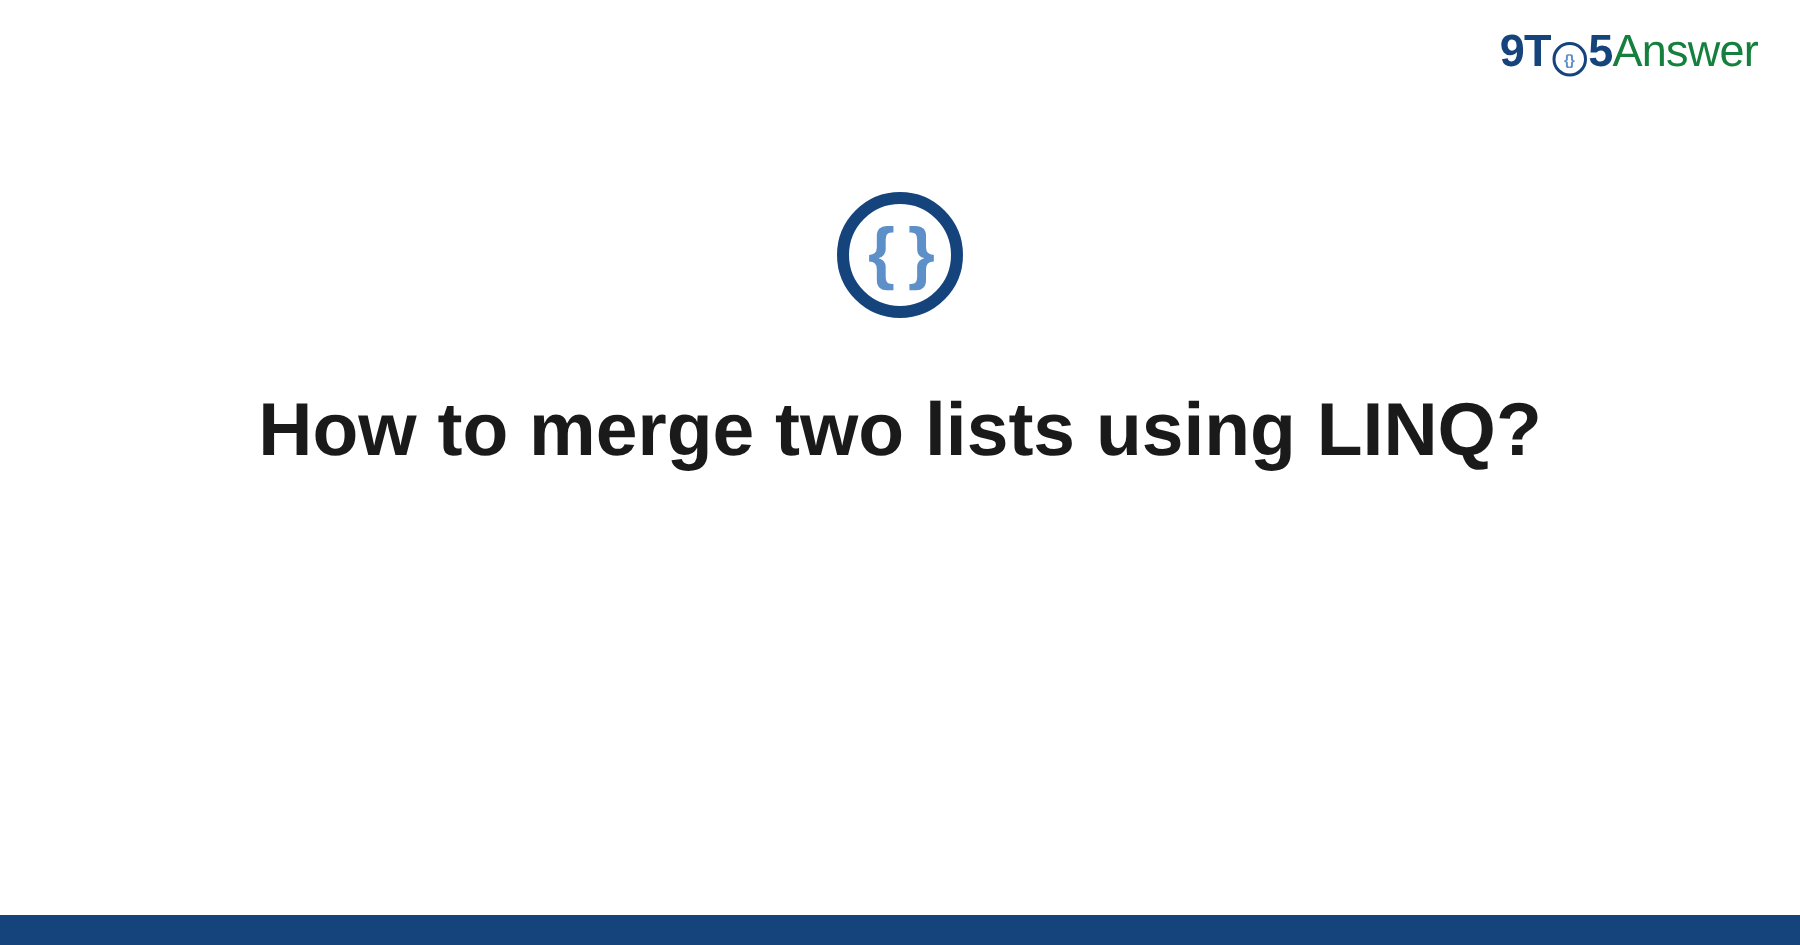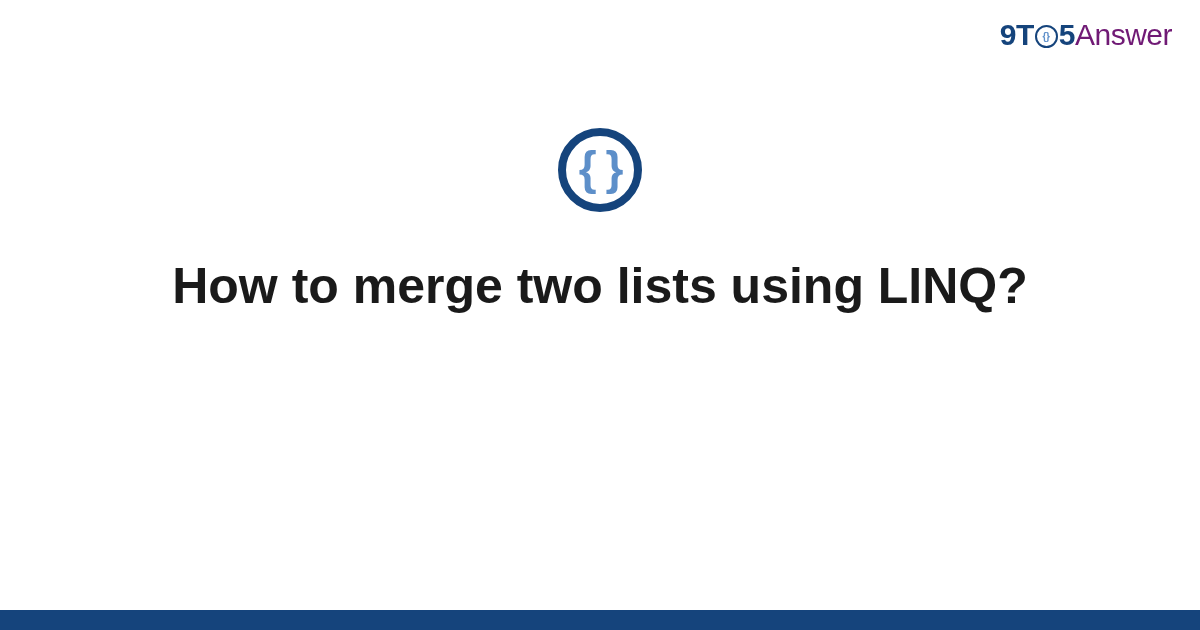--- a/index.html
+++ b/index.html
@@ -21,25 +21,25 @@
       top: 20px;
       right: 28px;
     }
     .logo {
       font-family: Arial, Helvetica, sans-serif;
       font-size: 30px;
       font-weight: 700;
       color: #15447c;
       letter-spacing: -0.5px;
       display: flex;
-      align-items: center;
+      align-items: flex-end;
       line-height: 1;
     }
     .logo .nine, .logo .t, .logo .five { color: #15447c; }
-    .logo .answer { color: #701a75; font-weight: 500; }
+    .logo .answer { color: #15803d; font-weight: 500; }
     .logo .o-icon {
       display: inline-flex;
       align-items: center;
       justify-content: center;
       width: 23px;
       height: 23px;
       border: 2.5px solid #15447c;
       border-radius: 50%;
       margin: 0 1px;
       position: relative;

